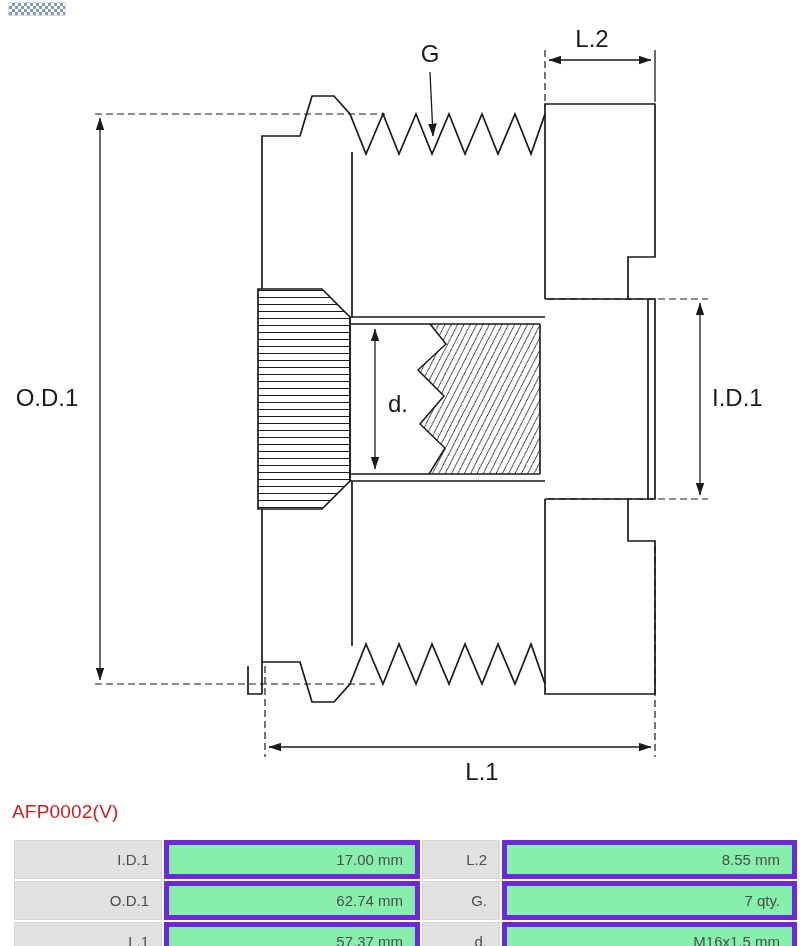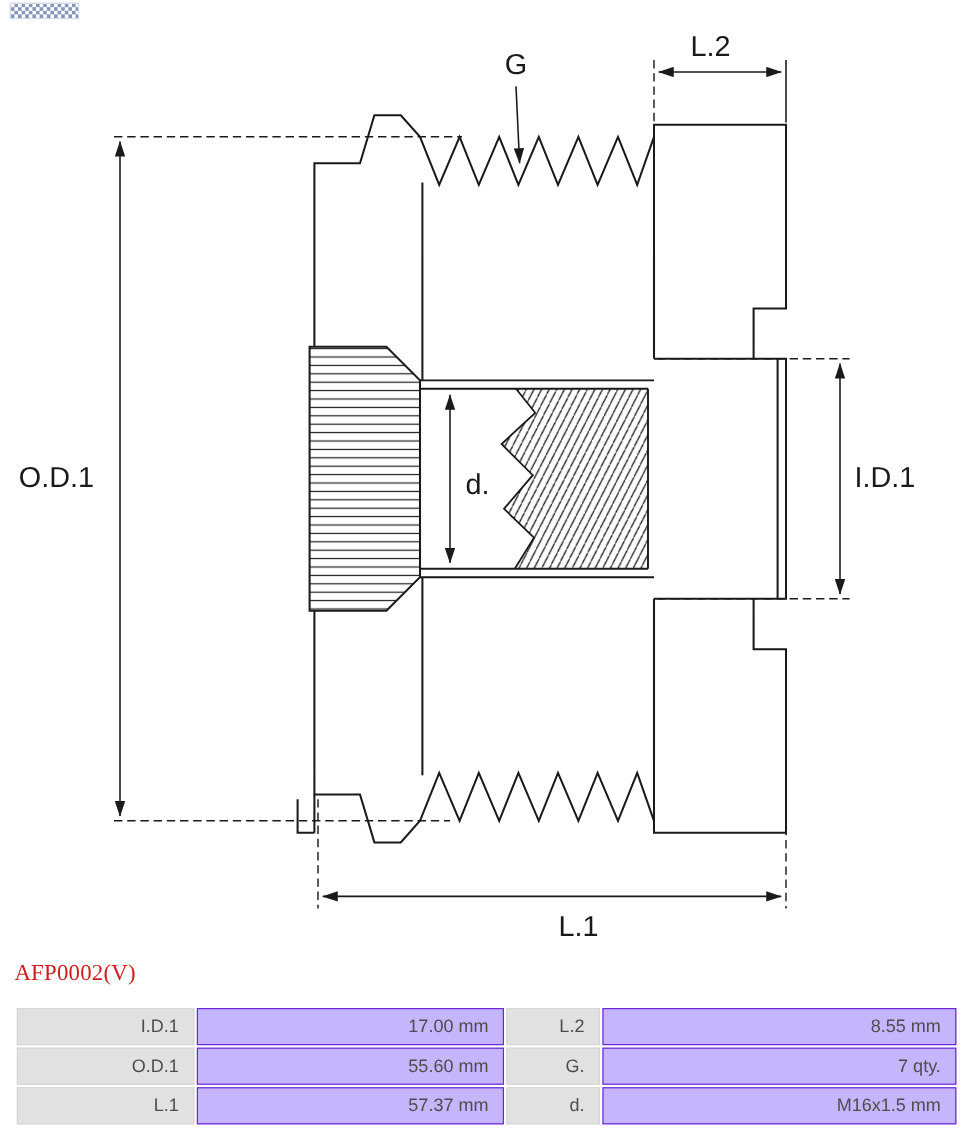--- a/index.html
+++ b/index.html
@@ -11,30 +11,30 @@
     position:absolute;top:2px;left:8px;width:56px;height:12px;
     background-image:conic-gradient(#6e86ad 90deg,#ffffff 90deg 180deg,#6e86ad 180deg 270deg,#ffffff 270deg);
     background-size:6px 6px;border:1px solid #cdd5e2;opacity:.85;
   }
   svg.drawing{position:absolute;top:14px;left:0;}
   svg text{font-family:"Liberation Sans",sans-serif;font-size:24px;fill:#1a1a1a;}
   svg .dash{stroke:#1a1a1a;stroke-width:1.2;stroke-dasharray:7 4;fill:none;}
   svg .dim{stroke:#1a1a1a;stroke-width:1.3;}
   .part-number{
     position:absolute;left:12px;top:801px;
-    font-size:19px;color:#cc2020;letter-spacing:.2px;font-family:Liberation Serif, serif;
+    font-size:19px;color:#cc2020;letter-spacing:.2px;
   }
   table.specs{
     position:absolute;left:12px;top:838px;width:787px;
     border-collapse:separate;border-spacing:2px;table-layout:fixed;
     font-size:15px;color:#4d4d4d;
   }
   table.specs td{padding:6px 12px;text-align:right;white-space:nowrap;overflow:hidden;}
   td.lbl{background:#e1e1e1;border:1px solid #d6d6d6;}
-  td.val{background:#c4b5fd;border:1px solid #6d28d9;}
+  td.val{background:#86efac;border:5px solid #6d28d9;}
 </style>
 </head>
 <body>
 
 <div class="logo"></div>
 
 <svg class="drawing" width="809" height="785" viewBox="0 0 809 785" xmlns="http://www.w3.org/2000/svg">
   <defs>
     <marker id="arr" viewBox="0 0 12 8" refX="11.5" refY="4" markerWidth="13" markerHeight="9" orient="auto-start-reverse" markerUnits="userSpaceOnUse">
       <path d="M0 0 L12 4 L0 8 Z" fill="#1a1a1a"></path>
@@ -123,21 +123,21 @@
   </colgroup>
   <tbody>
     <tr>
       <td class="lbl">I.D.1</td>
       <td class="val">17.00 mm</td>
       <td class="lbl">L.2</td>
       <td class="val">8.55 mm</td>
     </tr>
     <tr>
       <td class="lbl">O.D.1</td>
-      <td class="val">55.60 mm</td>
+      <td class="val">62.74 mm</td>
       <td class="lbl">G.</td>
       <td class="val">7 qty.</td>
     </tr>
     <tr>
       <td class="lbl">L.1</td>
       <td class="val">57.37 mm</td>
       <td class="lbl">d.</td>
       <td class="val">M16x1.5 mm</td>
     </tr>
   </tbody>

